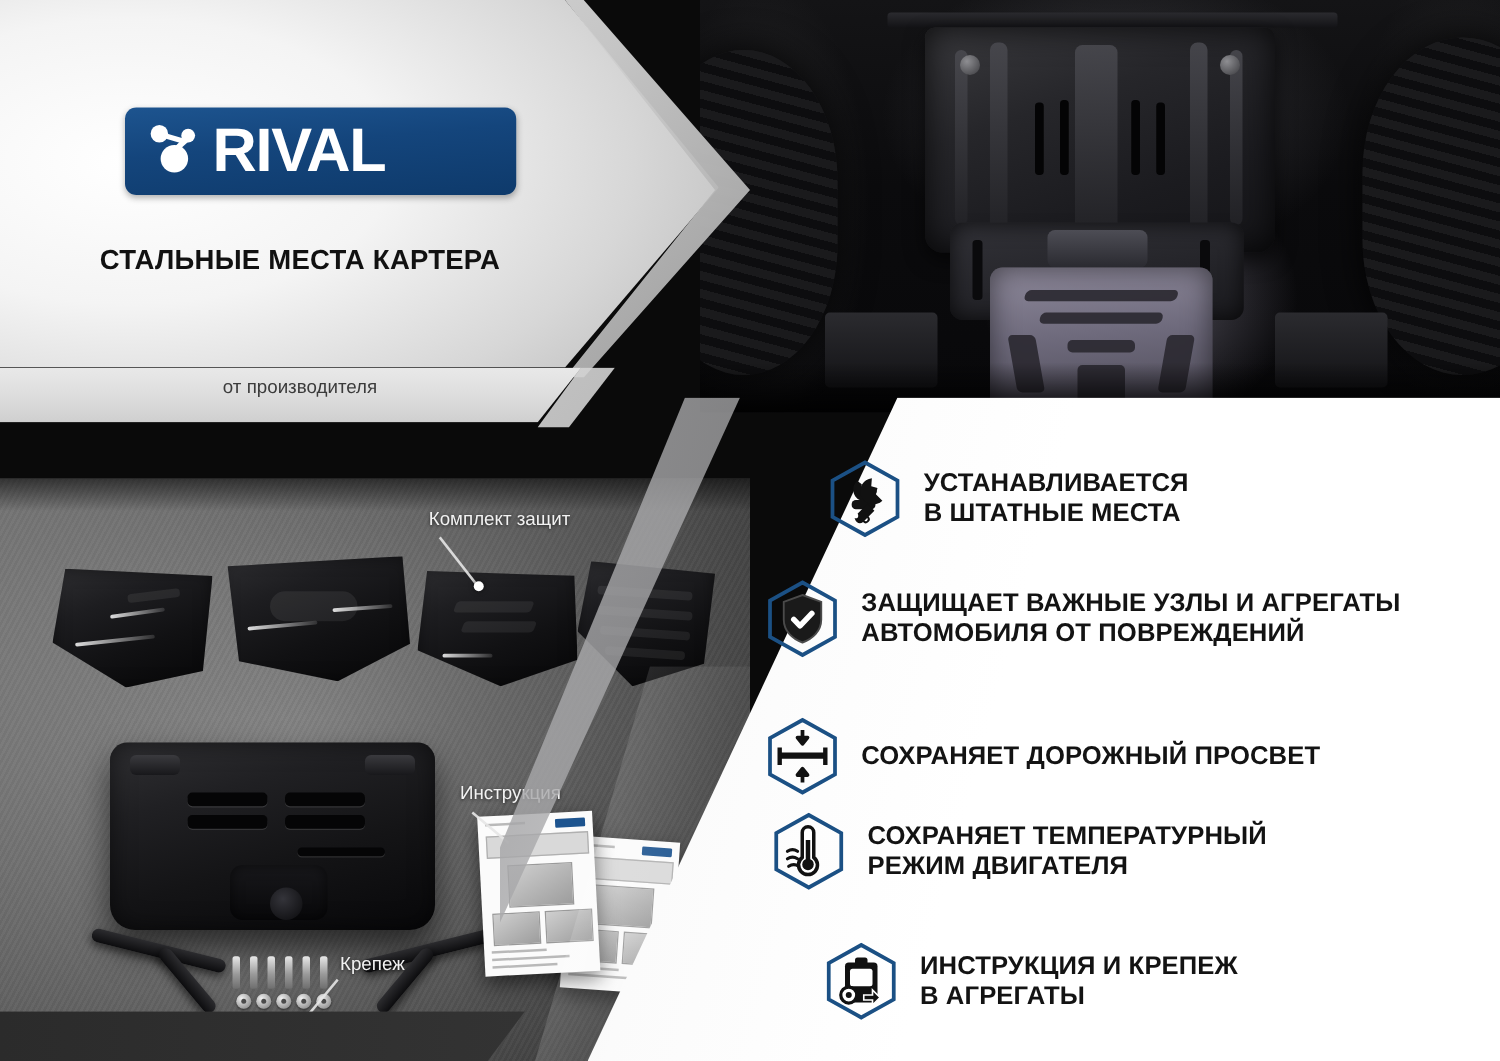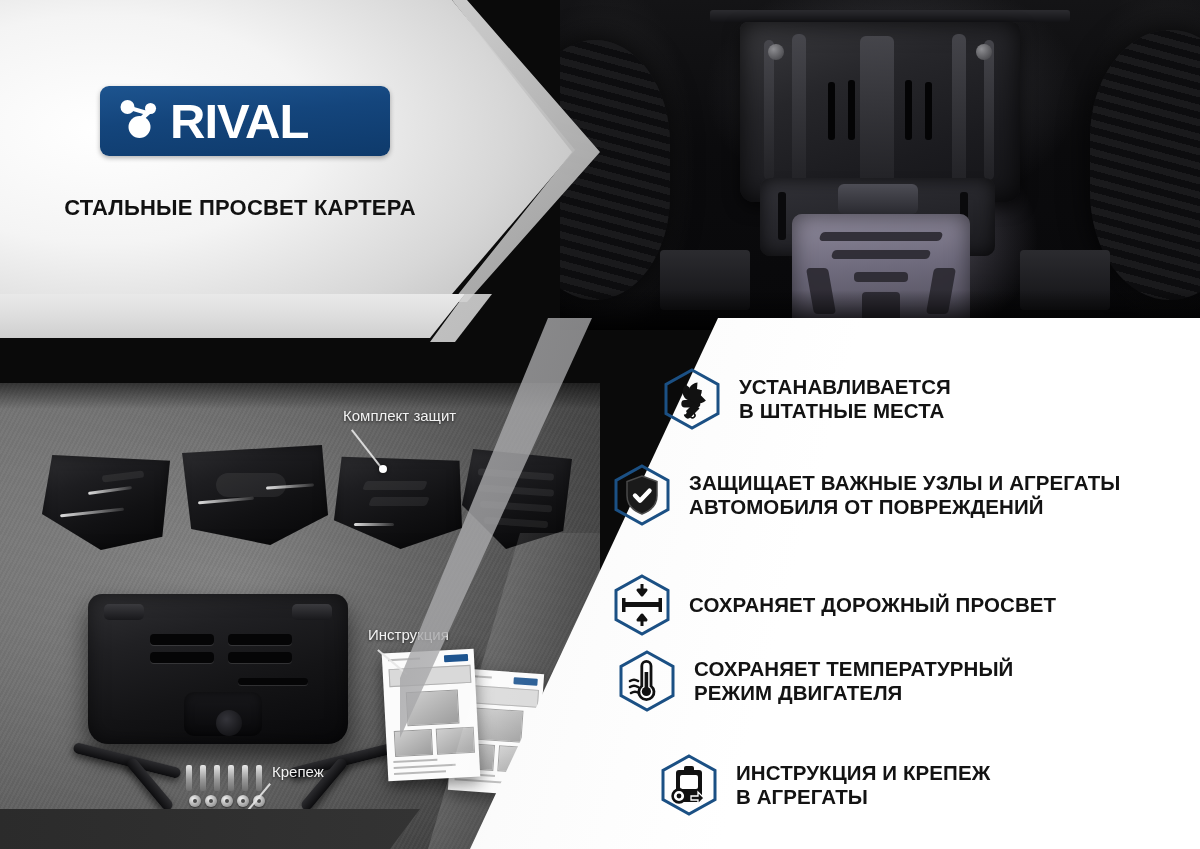--- a/index.html
+++ b/index.html
@@ -99,21 +99,21 @@
   }
   .hero-strip-tail{
     position:absolute;left:0;top:294px;width:580px;height:52px;
     background:linear-gradient(135deg,#f2f2f2,#c9c9c9);
     -webkit-clip-path:polygon(465px 0,492px 0,455px 48px,430px 48px);
     clip-path:polygon(465px 0,492px 0,455px 48px,430px 48px);
     opacity:.9;
   }
 
   .logo{
-    position:absolute;left:100px;top:86px;width:290px;height:70px;
+    position:absolute;left:100px;top:86px;width:313px;height:70px;
     border-radius:9px;
     background:linear-gradient(175deg,#1d548f 0%,#14457c 42%,#0e3a6b 100%);
     box-shadow:0 2px 5px rgba(0,0,0,.3);
     display:flex;align-items:center;
   }
   .logo-mark{margin-left:14px;flex:0 0 auto;}
   .logo-word{
     color:#ffffff;font-weight:bold;font-size:49px;letter-spacing:-1px;
     margin-left:2px;line-height:1;font-family:"Liberation Sans",sans-serif;
     font-stretch:condensed;
@@ -499,16 +499,17 @@
         <line x1="33" y1="21" x2="24" y2="30" stroke="#fff" stroke-width="4"></line>
         <line x1="24" y1="30" x2="41" y2="15" stroke="#fff" stroke-width="4"></line>
         <circle cx="13.5" cy="15" r="7" fill="#fff"></circle>
         <circle cx="36.5" cy="16.5" r="5.5" fill="#fff"></circle>
         <circle cx="25.5" cy="35" r="11" fill="#fff"></circle>
       </svg>
     </span>
     <span class="logo-word">RIVAL</span>
   </div>
 
-  <div class="hero-title">СТАЛЬНЫЕ ПРОСВЕТ
+  <div class="hero-title">СТАЛЬНЫЕ МЕСТА
 КАРТЕРА</div>
+  <div class="hero-sub">от производителя</div>
 
 </div>
 
 </body></html>

